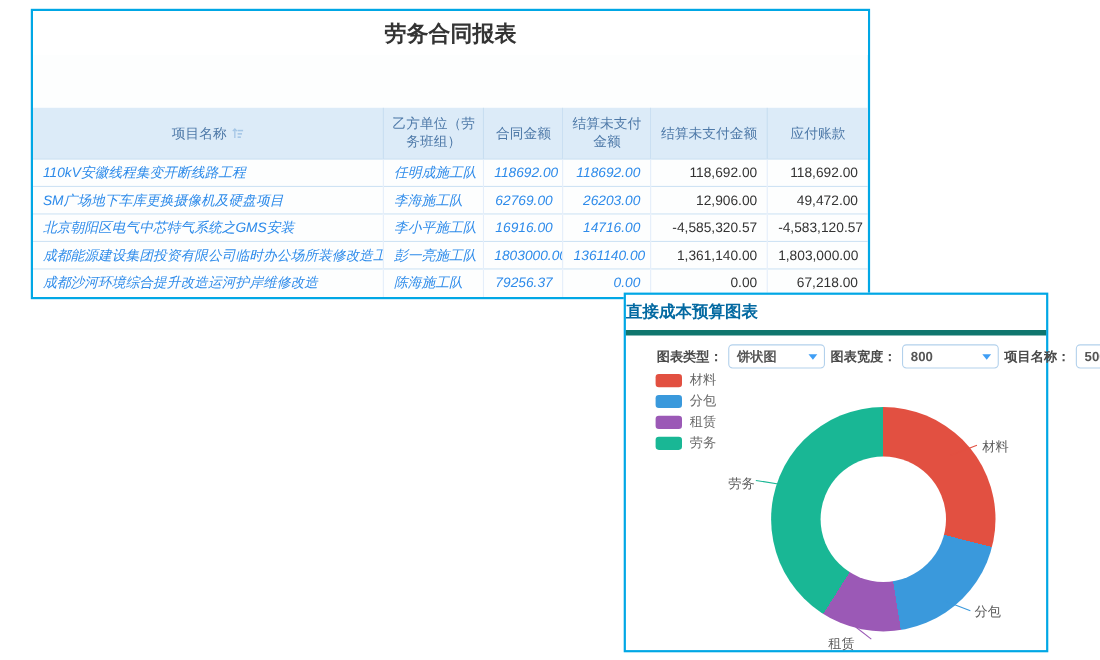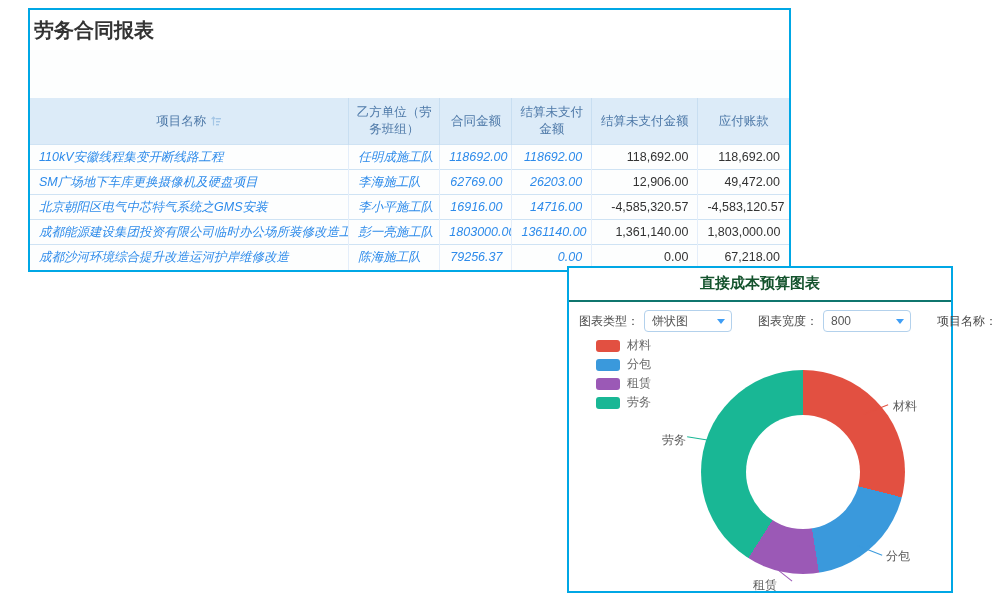--- a/index.html
+++ b/index.html
@@ -3,42 +3,42 @@
 <meta charset="utf-8">
 <style>
   * { margin:0; padding:0; box-sizing:border-box; }
   html,body { width:1000px; height:600px; background:#fff; overflow:hidden;
     font-family:"Liberation Sans","DejaVu Sans",sans-serif; }
   .canvas { position:relative; width:1000px; height:600px; background:#fff; }
 
   
   .table-panel { position:absolute; left:28px; top:8px; width:763px;
     border:2px solid #00a7e5; background:#fdfefe; }
-  .report-title { font-size:20px; font-weight:bold; color:#333; 
+  .report-title { font-size:20px; font-weight:bold; color:#333; text-align:center;
     padding:7px 4px 6px; background:#fff; }
   table { width:100%; border-collapse:collapse; table-layout:fixed;margin-top:48px; }
   col.w0{width:42%} col.w1{width:12%} col.w2{width:9.5%} col.w3{width:10.5%}
   col.w4{width:14%} col.w5{width:12%}
   thead th { background:#dcebf8; color:#4e79a8; font-weight:normal; font-size:12.5px;
     text-align:center; padding:6px 4px; height:38px; border-right:1px solid #c8def1; }
   thead th:last-child { border-right:none; }
   tbody td { font-size:12.5px; height:25px; padding:3px 9px;
     border-top:1px solid #cfe3f4; border-right:1px solid #e4eefa;
     white-space:nowrap; overflow:hidden; }
   tbody td:last-child { border-right:none; }
   td.al { text-align:left; } td.ar { text-align:right; }
   td.blue { color:#2e8bea;font-style:italic; } td.dark { color:#333; }
   .sort-icon { display:inline-block; vertical-align:-2px; margin-left:4px; }
 
   
   .chart-panel { position:absolute; left:567px; top:266px; width:386px; height:327px;
     border:2px solid #00a7e5; background:#fff; }
-  .chart-title { font-size:15px; font-weight:bold; color:#14532d; text-align:center;
-    padding:6px 0 7px; border-bottom:2px solid #0f766e; }
-  .controls { display:flex; align-items:center; gap:26px; padding:8px 10px 6px; }
+  .chart-title { font-size:15px; font-weight:bold; color:#0369a1; text-align:left;
+    padding:6px 0 7px; border-bottom:5px solid #0f766e; }
+  .controls { display:flex; align-items:center; gap:5px; padding:8px 28px 6px;font-weight:bold; }
   .ctl-group { display:flex; align-items:center; gap:5px; }
   .ctl-label { font-size:12px; color:#4a4a4a; white-space:nowrap; }
   .select { position:relative; width:88px; height:22px; border:1px solid #b3d1ec;
     border-radius:4px; background:#fff; font-size:12px; color:#555;
     line-height:20px; padding:0 18px 0 7px; cursor:pointer; }
   .caret { position:absolute; right:6px; top:8px; width:0; height:0;
     border-left:4px solid transparent; border-right:4px solid transparent;
     border-top:5px solid #3f9ef5; }
 
   .legend { position:absolute; left:27px; top:68px; }

